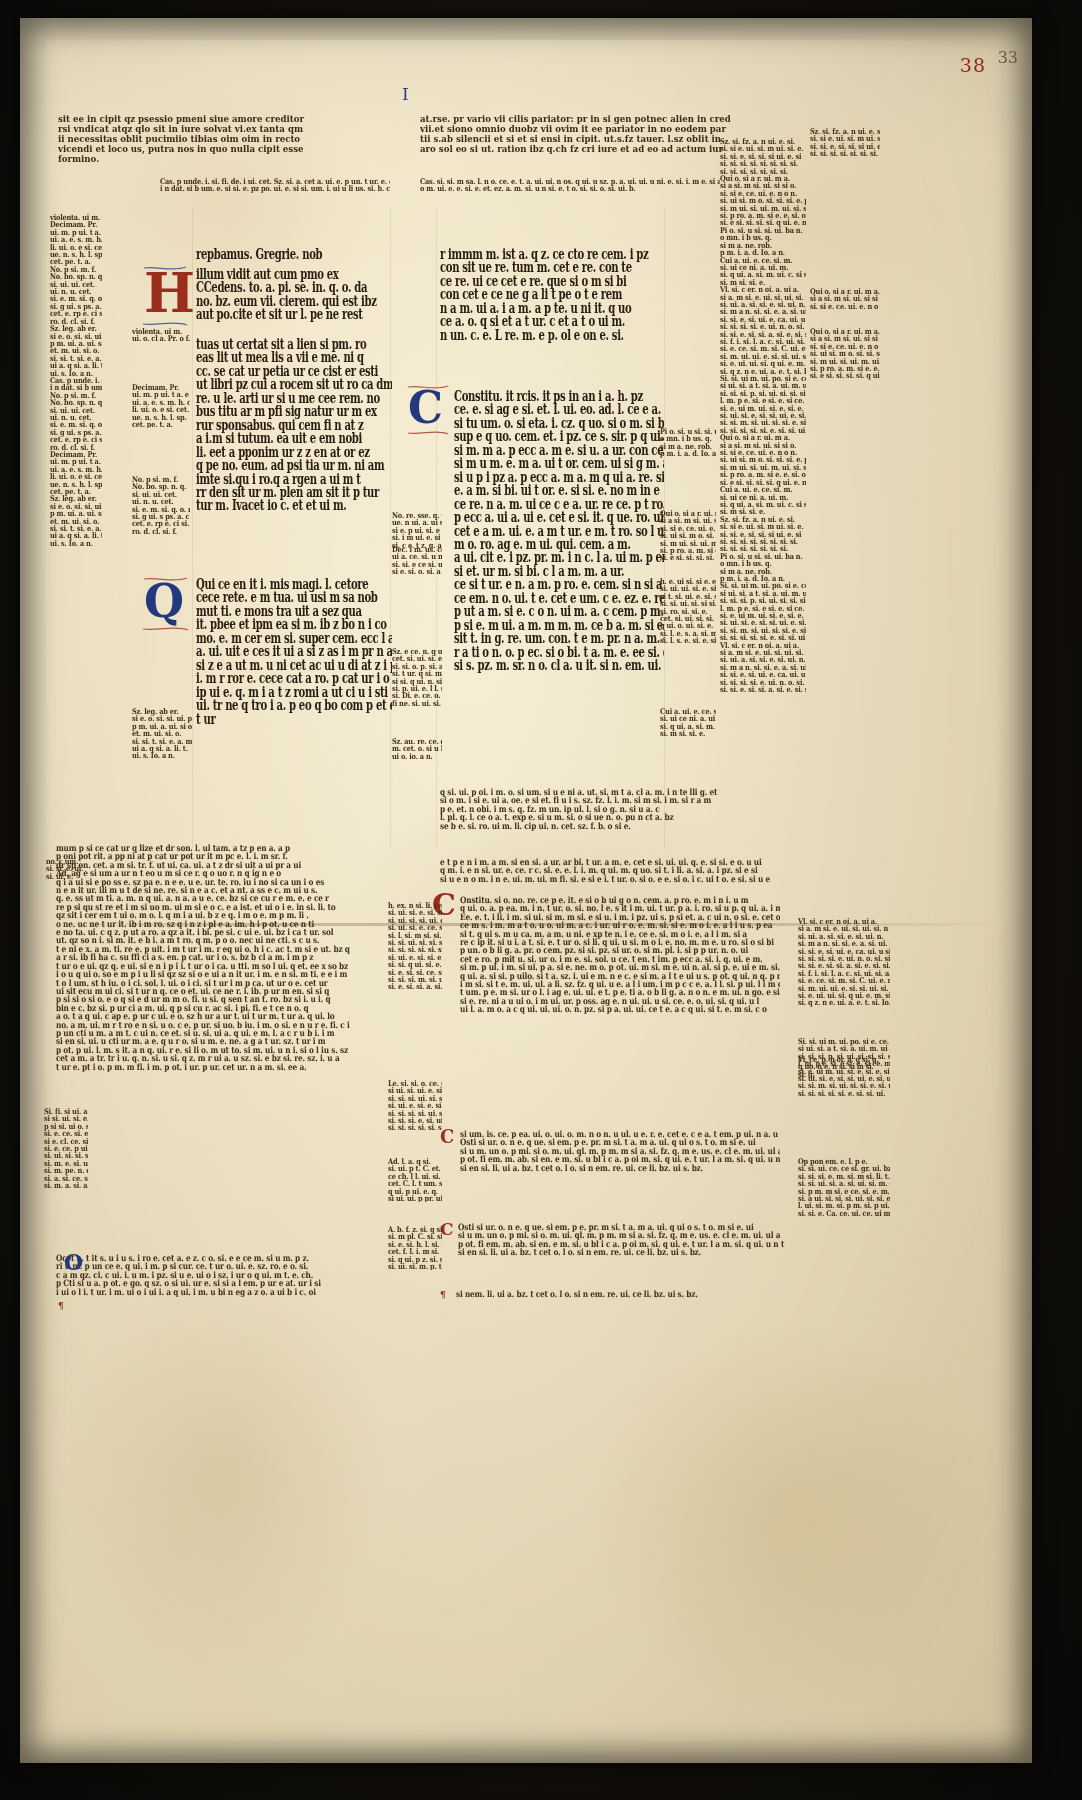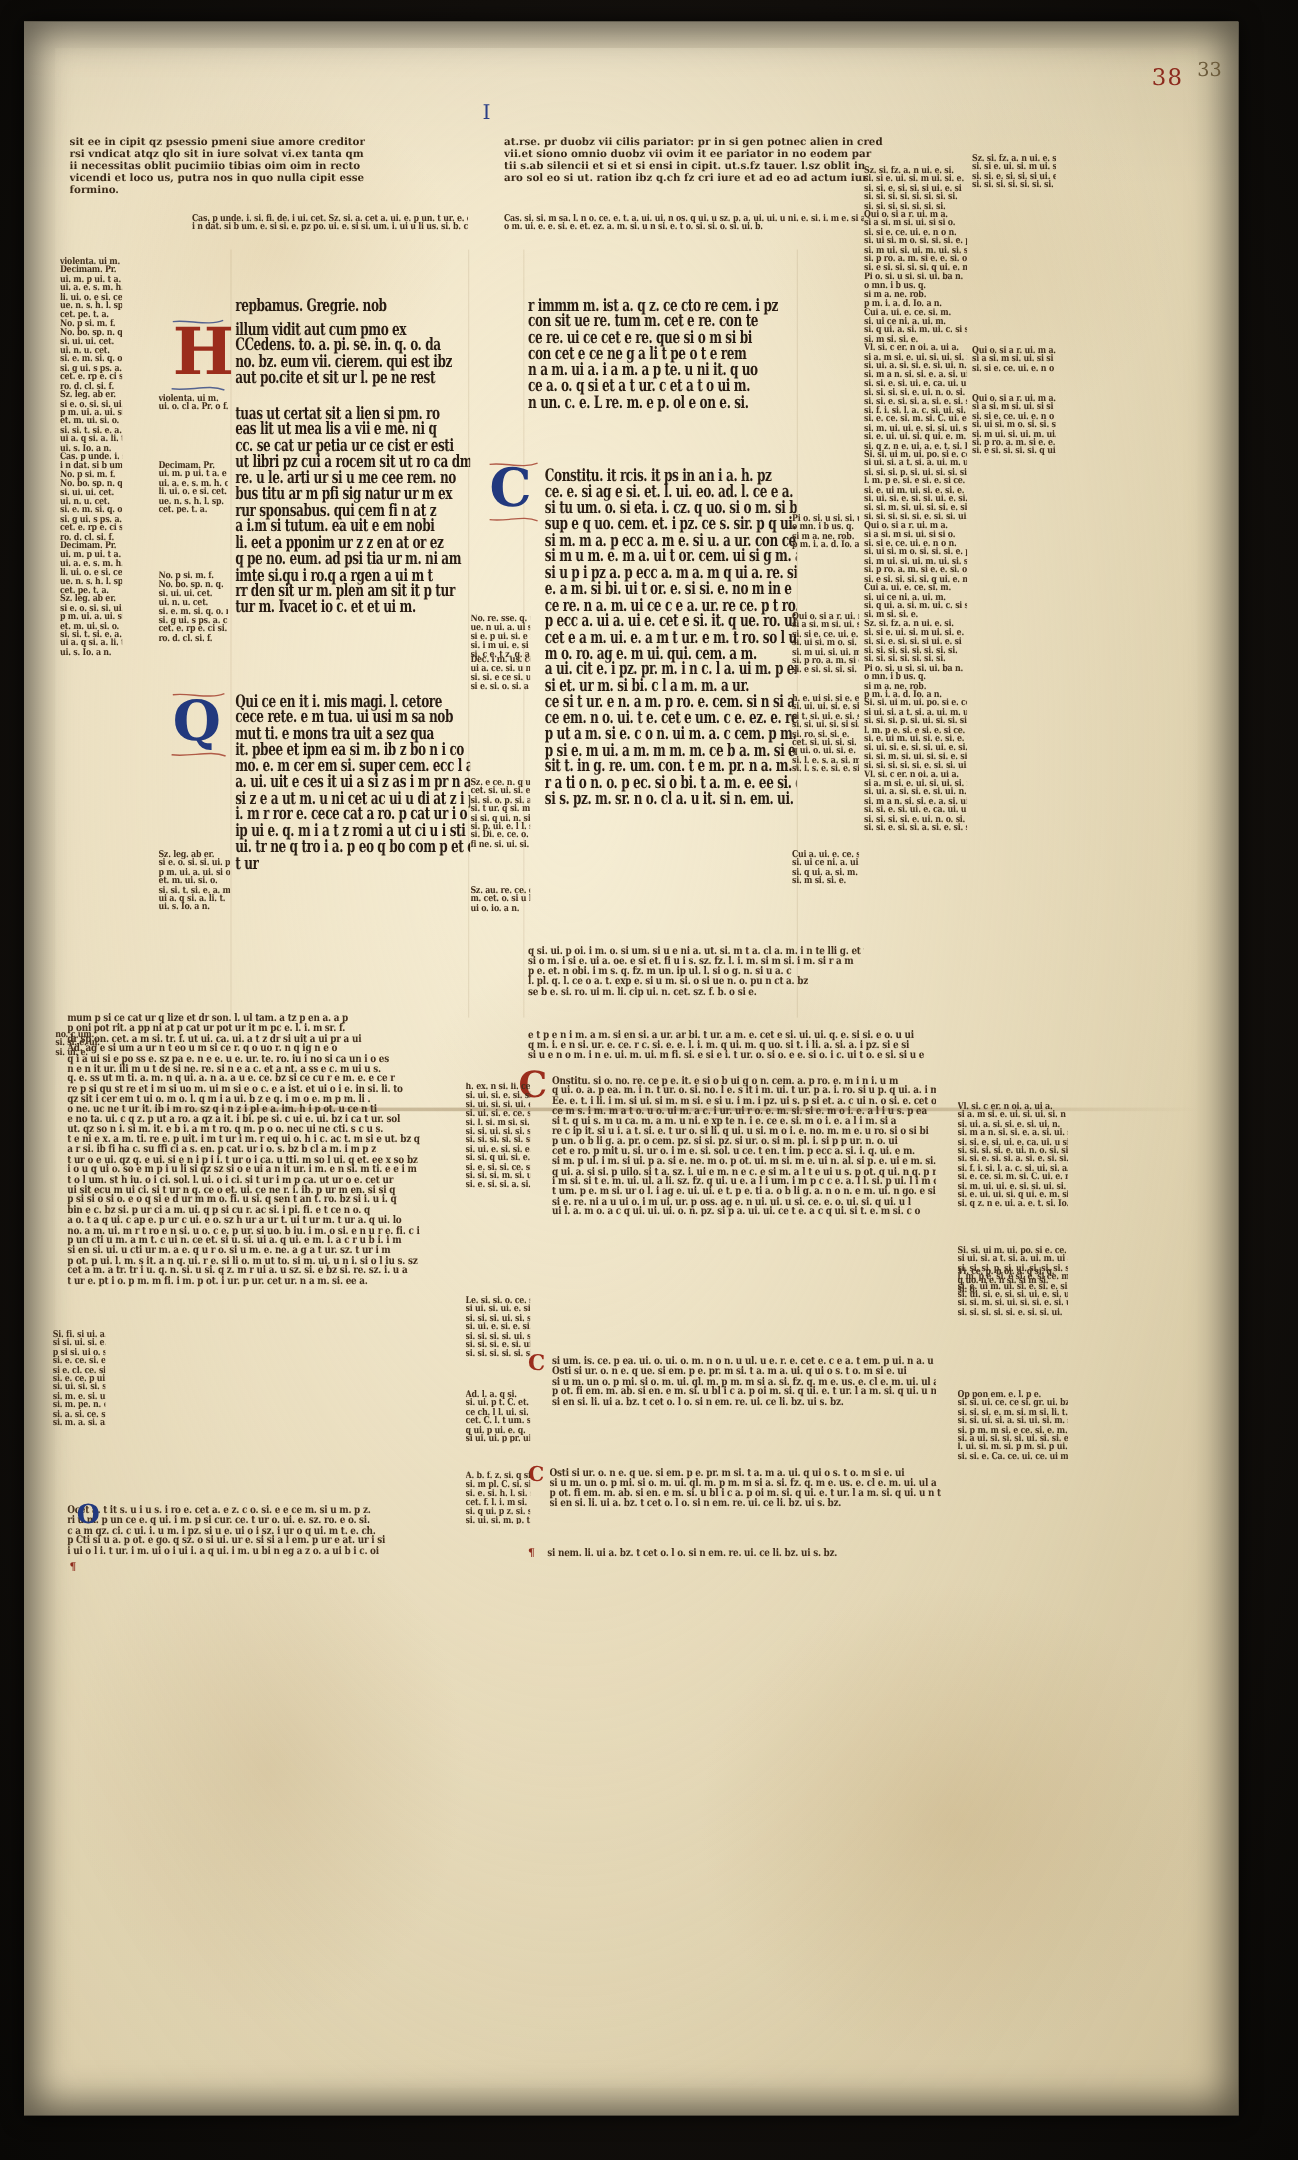--- a/index.html
+++ b/index.html
@@ -126,21 +126,21 @@
 
     <div class="tb topgloss" style="left:38px;top:96px;width:300px;">
       <span class="ln">sit ee in cipit qz psessio pmeni siue amore creditor</span>
       <span class="ln">rsi vndicat atqz qlo sit in iure solvat vi.ex tanta qm</span>
       <span class="ln">ii necessitas oblit pucimiio tibias oim oim in recto</span>
       <span class="ln">vicendi et loco us, putra nos in quo nulla cipit esse</span>
       <span class="ln">formino.</span>
     </div>
 
     <div class="tb topgloss" style="left:400px;top:96px;width:370px;">
-      <span class="ln">at.rse. pr duobz vii cilis pariator: pr in si gen potnec alien in cred</span>
+      <span class="ln">at.rse. pr vario vii cilis pariator: pr in si gen potnec alien in cred</span>
       <span class="ln">vii.et siono omnio duobz vii ovim it ee pariator in no eodem par</span>
       <span class="ln">tii s.ab silencii et si et si ensi in cipit. ut.s.fz tauer. l.sz oblit in</span>
       <span class="ln">aro sol eo si ut. ration ibz q.ch fz cri iure et ad eo ad actum iur</span>
     </div>
 
     <div class="tb gloss tiny" style="left:140px;top:160px;width:230px;">
       <span class="ln">Cas. p unde. i. si. fi. de. i ui. cet.  Sz. si. a. cet a. ui. e. p un. t ur. e. c. o si. u ce. si. si si. e. pl a. si. q si</span>
       <span class="ln">i n dat. si b um. e. si si. e. pz po. ui. e. si si. um. i. ui u li us. si. b. c. ar. ui. en. ci. e. mi</span>
     </div>
     <div class="tb gloss tiny" style="left:400px;top:160px;width:300px;">

